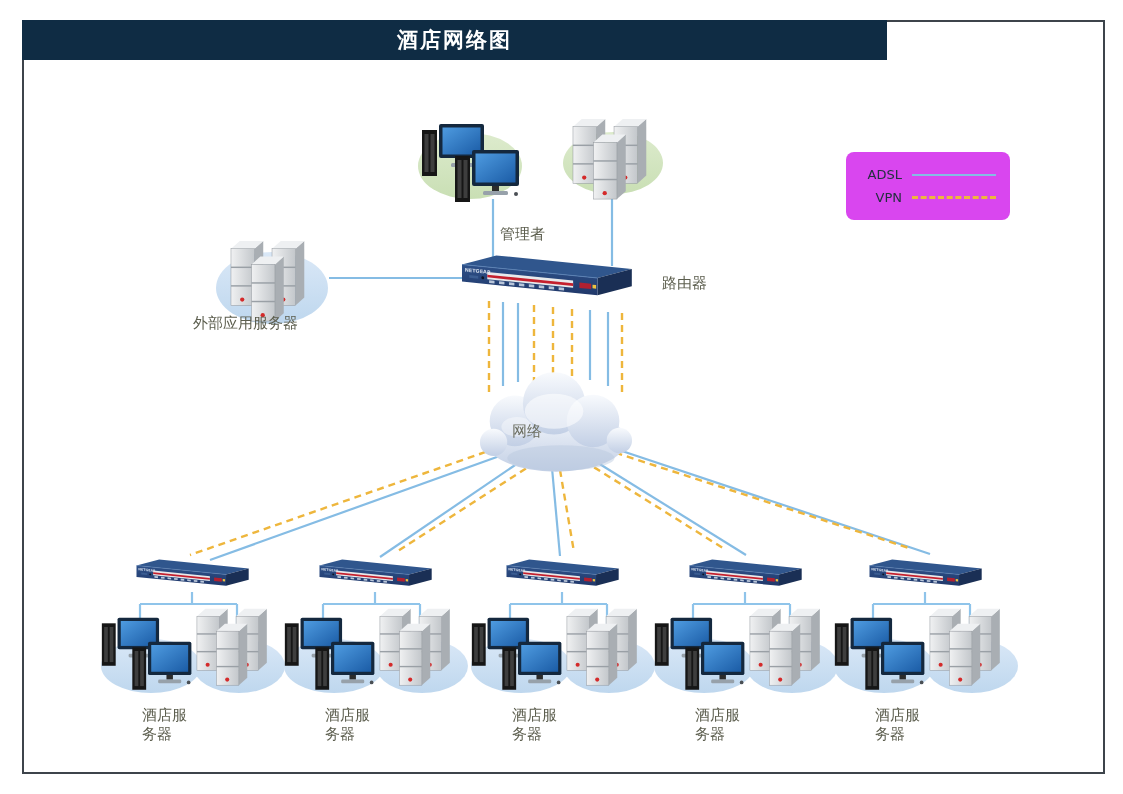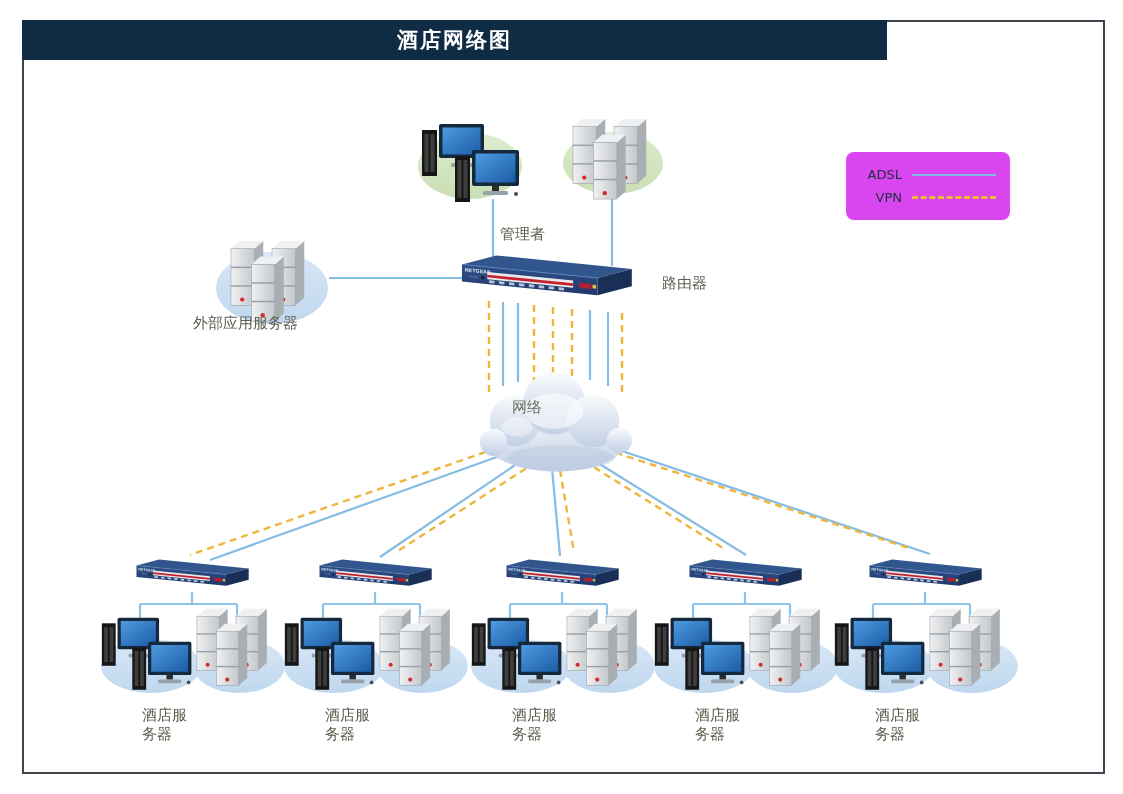--- a/index.html
+++ b/index.html
@@ -222,21 +222,21 @@
     <use href="#serverstack" x="927" y="606" width="86" height="82"></use>
   </svg>
 
   <div class="titlebar">
     <span>酒店网络图</span>
   </div>
 
   <div class="lbl" style="left:500px;top:196px;margin-top:29px;">管理者</div>
   <div class="lbl center" style="left:193px;top:314px;width:160px;">外部应用服务器</div>
   <div class="lbl" style="left:662px;top:274px;">路由器</div>
-  <div class="lbl center cloud-lbl" style="left:512px;top:398px;width:80px;z-index:6;">网络</div>
+  <div class="lbl center cloud-lbl" style="left:512px;top:422px;width:80px;z-index:6;">网络</div>
 
   <div class="lbl center" style="left:142px;top:706px;width:100px;">酒店服
 务器</div>
   <div class="lbl center" style="left:325px;top:706px;width:100px;">酒店服
 务器</div>
   <div class="lbl center" style="left:512px;top:706px;width:100px;">酒店服
 务器</div>
   <div class="lbl center" style="left:695px;top:706px;width:100px;">酒店服
 务器</div>
   <div class="lbl center" style="left:875px;top:706px;width:100px;">酒店服

